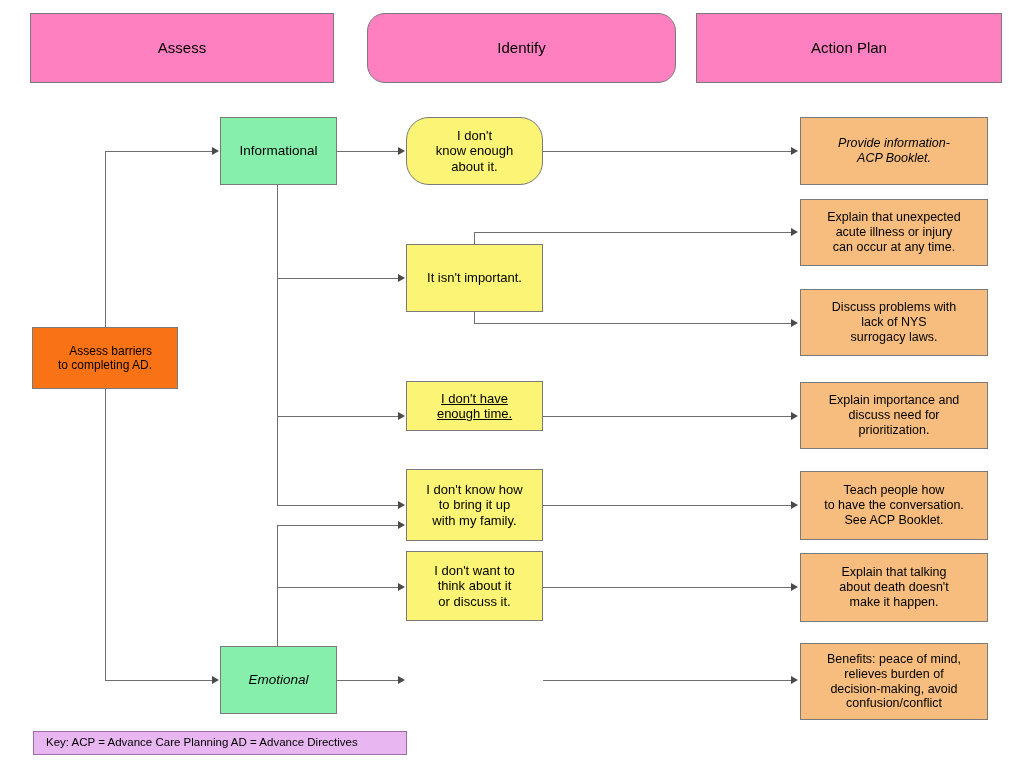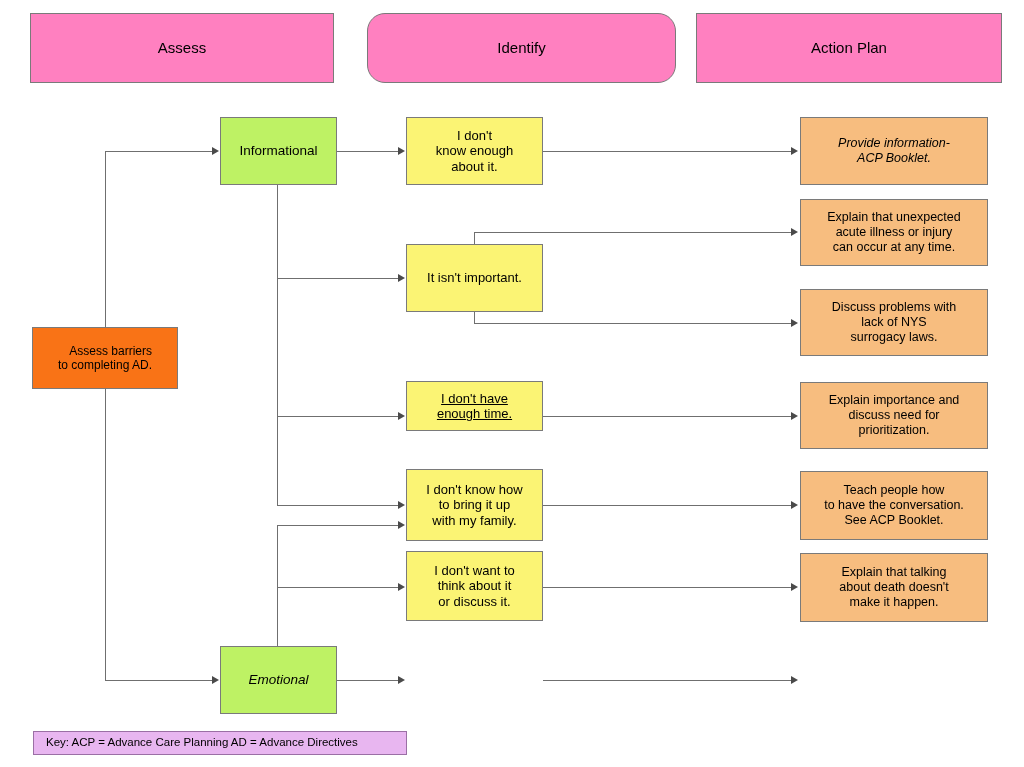--- a/index.html
+++ b/index.html
@@ -29,21 +29,21 @@
     color: #000000;
     line-height: 1.18;
     white-space: pre-line;
     z-index: 3;
   }
   .header-node {
     background: #ff80c0;
     font-size: 15px;
   }
   .cat-node {
-    background: #bef264;
+    background: #86efac;
     font-size: 13.5px;
   }
   .start-node {
     background: #f97316;
     font-size: 12px;
     text-align: right;
   }
   .barrier-node {
     background: #fbf474;
     font-size: 13px;
@@ -156,21 +156,21 @@
 to completing AD.</span>
   </div>
 
   <div class="node cat-node" style="left:220px; top:117px; width:117px; height:68px;">
     <span>Informational</span>
   </div>
   <div class="node cat-node" style="left:220px; top:646px; width:117px; height:68px;font-style:italic;">
     <span>Emotional</span>
   </div>
 
-  <div class="node barrier-node" style="left:406px; top:117px; width:137px; height:68px;">
+  <div class="node barrier-node" style="left:406px; top:117px; width:137px; height:68px;border-radius:23px;">
     <span>I don't
 know enough
 about it.</span>
   </div>
   <div class="node barrier-node" style="left:406px; top:244px; width:137px; height:68px;">
     <span>It isn't important.</span>
   </div>
   <div class="node barrier-node" style="left:406px; top:381px; width:137px; height:50px;text-decoration:underline;">
     <span>I don't have
 enough time.</span>
@@ -208,18 +208,24 @@
   <div class="node action-node" style="left:800px; top:471px; width:188px; height:69px;">
     <span>Teach people how
 to have the conversation.
 See ACP Booklet.</span>
   </div>
   <div class="node action-node" style="left:800px; top:553px; width:188px; height:69px;">
     <span>Explain that talking
 about death doesn't
 make it happen.</span>
   </div>
+  <div class="node action-node" style="left:800px; top:643px; width:188px; height:77px;">
+    <span>Benefits: peace of mind,
+relieves burden of
+decision-making, avoid
+confusion/conflict</span>
+  </div>
 
   <div class="node key-node" style="left:33px; top:725px; width:374px; height:24px;margin-top:6px;">
     <span>Key: ACP = Advance Care Planning  AD = Advance Directives</span>
   </div>
 
 </div>
 
 </body></html>

